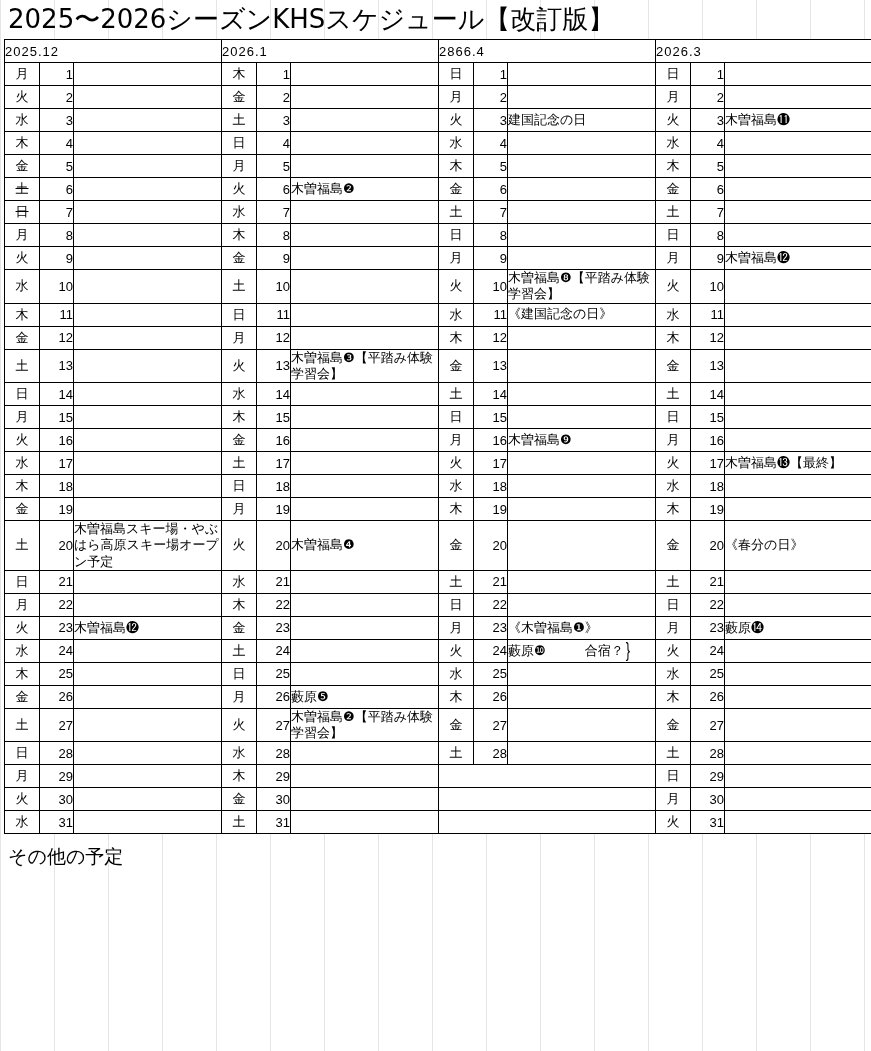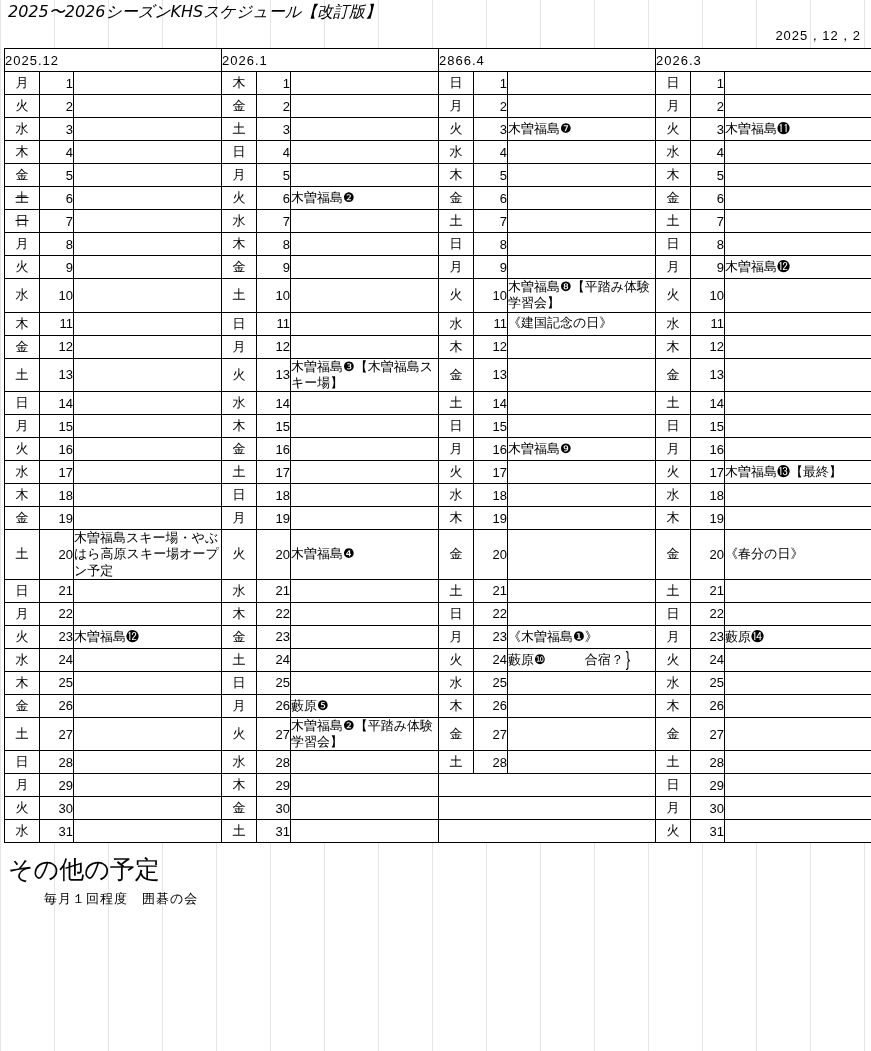--- a/index.html
+++ b/index.html
@@ -14,27 +14,26 @@
   .sheet-bg{
     position:absolute;inset:0;
     background-image:
       linear-gradient(to right, rgba(0,0,0,0.10) 1px, transparent 1px);
     background-size:54px 100%;
     z-index:0;
   }
   .wrap{position:relative;z-index:1;padding:0 4px;}
 
   .doc-title{
-    font-size:16px;
+    font-size:26px;
     letter-spacing:0px;
     padding:2px 0 2px 4px;
     white-space:nowrap;
     font-weight:400;
     font-family:"DejaVu Sans",sans-serif;
-    font-style:italic;
   }
   .doc-date{
     text-align:right;
     font-size:13px;
     padding:2px 6px 3px 0;
     letter-spacing:1px;
   }
 
   table.cal{
     border-collapse:collapse;
@@ -88,21 +87,21 @@
     text-decoration:line-through;
   }
   td.empty-block{
     border:none;
     background:transparent;
   }
   td.tall{height:44px;}
   td.tall3{height:60px;}
 
   .other-title{
-    font-size:25px;
+    font-size:19px;
     padding:10px 0 2px 4px;
     font-family:Liberation Sans, sans-serif;
   }
   .other-line{
     font-size:13px;
     padding:2px 0 0 40px;
     letter-spacing:1px;
   }
   .brace{
     display:inline-block;
@@ -111,21 +110,20 @@
   }
 </style>
 </head>
 <body>
 
 <div class="sheet-bg"></div>
 
 <div class="wrap">
 
   <div class="doc-title">2025〜2026シーズンKHSスケジュール【改訂版】</div>
-  <div class="doc-date">2025，12，2</div>
 
   <table class="cal">
     <colgroup>
       <col class="c-w">
         <col class="c-d">
         <col class="c-e">
       <col class="c-w">
         <col class="c-d">
         <col class="c-e">
       <col class="c-w">
@@ -174,21 +172,21 @@
         </tr>
         <tr>
           <td class="wd">水</td>
           <td class="dn">3</td>
           <td class="ev"></td>
           <td class="wd shade">土</td>
           <td class="dn">3</td>
           <td class="ev"></td>
           <td class="wd">火</td>
           <td class="dn">3</td>
-          <td class="ev">木曽福島❼</td>
+          <td class="ev">建国記念の日</td>
           <td class="wd">火</td>
           <td class="dn">3</td>
           <td class="ev">木曽福島⓫</td>
         </tr>
         <tr>
           <td class="wd">木</td>
           <td class="dn">4</td>
           <td class="ev"></td>
           <td class="wd shade">日</td>
           <td class="dn">4</td>
@@ -311,21 +309,21 @@
           <td class="wd">木</td>
           <td class="dn">12</td>
           <td class="ev"></td>
         </tr>
         <tr>
           <td class="wd shade tall">土</td>
           <td class="dn tall">13</td>
           <td class="ev tall"></td>
           <td class="wd tall3">火</td>
           <td class="dn tall3">13</td>
-          <td class="ev tall3">木曽福島❸【木曽福島スキー場】</td>
+          <td class="ev tall3">木曽福島❸【平踏み体験学習会】</td>
           <td class="wd tall3">金</td>
           <td class="dn tall3">13</td>
           <td class="ev tall3"></td>
           <td class="wd tall">金</td>
           <td class="dn tall">13</td>
           <td class="ev tall"></td>
         </tr>
         <tr>
           <td class="wd shade">日</td>
           <td class="dn">14</td>
@@ -569,15 +567,14 @@
           <td class="ev"></td>
           <td class="empty-block" colspan="3"></td>
           <td class="wd">火</td>
           <td class="dn">31</td>
           <td class="ev"></td>
         </tr>
       </tbody>
   </table>
 
   <div class="other-title">その他の予定</div>
-  <div class="other-line">毎月１回程度　囲碁の会</div>
 
 </div>
 
 </body></html>

